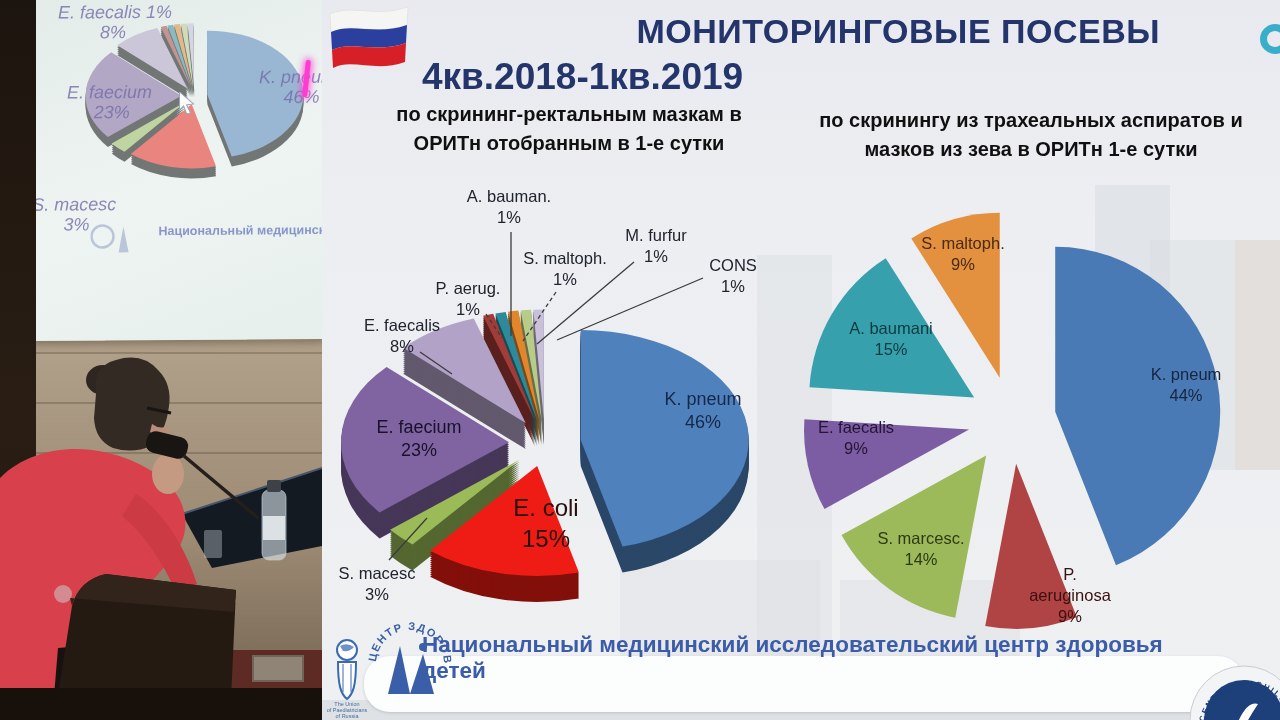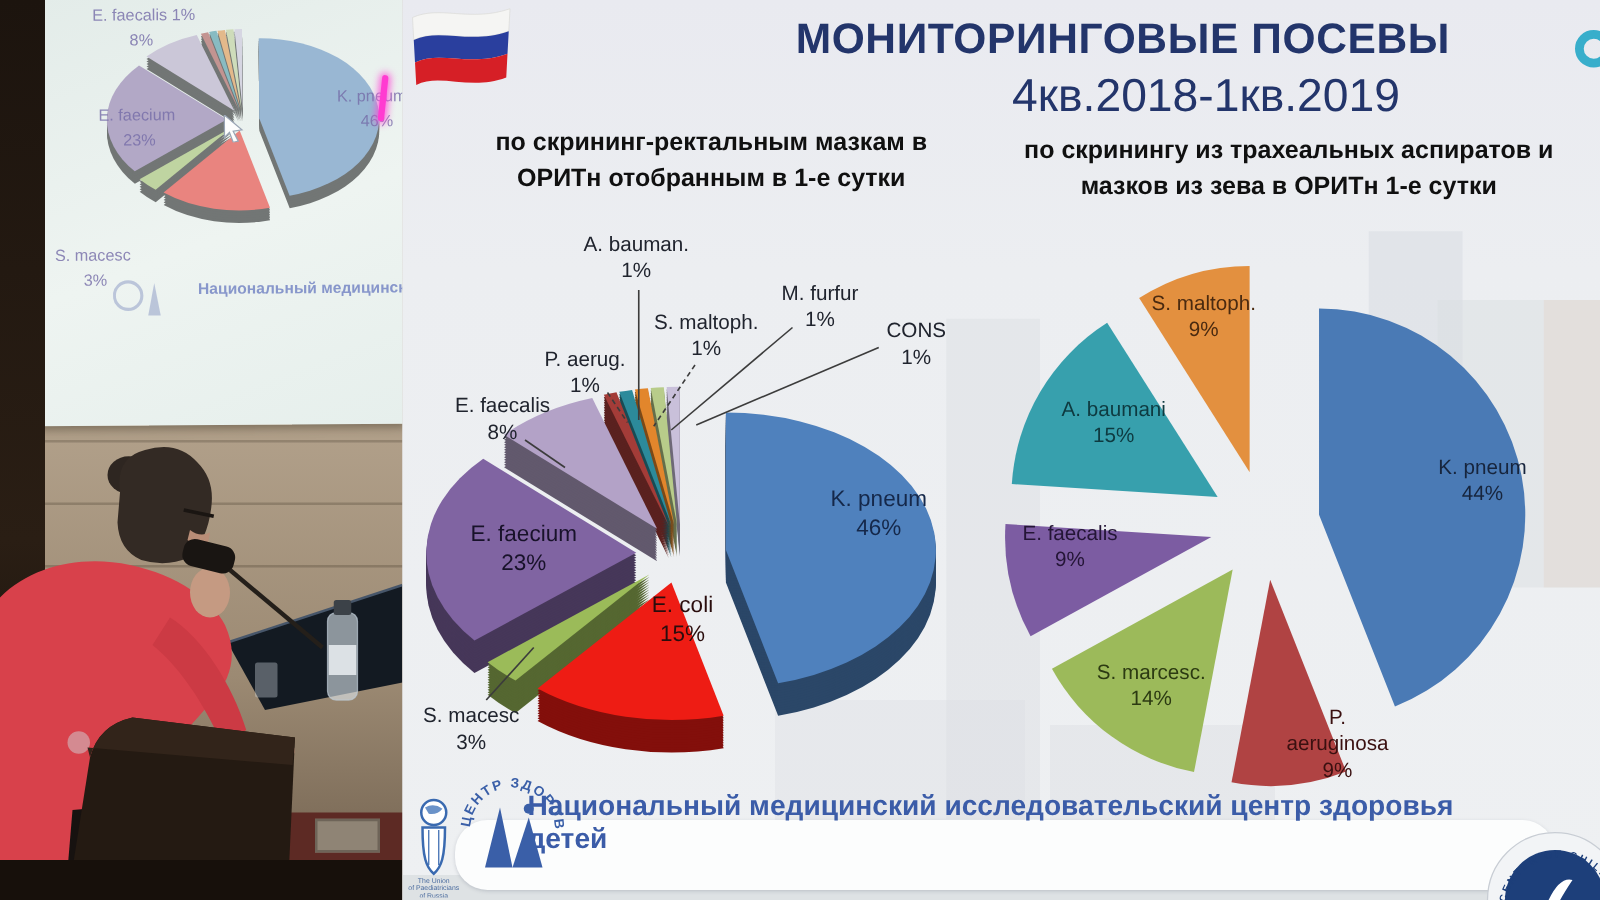--- a/index.html
+++ b/index.html
@@ -9,38 +9,38 @@
 
   
   #photo{position:absolute;left:0;top:0;width:322px;height:720px;overflow:hidden;
          background:linear-gradient(180deg,#b7a893 0%,#b3a28c 45%,#9c8a73 75%,#6f5f4d 100%);}
   #dark-strip{position:absolute;left:0;top:0;width:36px;height:720px;
               background:linear-gradient(180deg,#1c140e,#2a1e14 60%,#120d08);}
   #screen{position:absolute;left:30px;top:-4px;width:294px;height:344px;
           background:linear-gradient(160deg,#e3ece9,#eef4f1 55%,#e6efec);
           transform:rotate(-.4deg);box-shadow:0 3px 8px rgba(60,50,35,.45);}
   .proj-label{position:absolute;transform:translate(-50%,-50%);text-align:center;
-              color:rgba(116,108,168,.8);font-size:13px;line-height:1.25;white-space:nowrap;}
+              color:rgba(116,108,168,.8);font-size:18px;line-height:1.25;white-space:nowrap;font-style:italic;}
   #proj-banner{position:absolute;left:128px;top:228px;width:194px;color:rgba(118,134,196,.85);
                font-weight:bold;font-size:12.5px;text-align:left;white-space:nowrap;overflow:hidden;}
   .seam{position:absolute;left:30px;width:292px;height:2px;background:rgba(40,30,20,.22);}
   #baseboard{position:absolute;left:228px;top:650px;width:94px;height:38px;background:#5d2a24;}
   #outlet{position:absolute;left:252px;top:655px;width:52px;height:27px;background:#8f8475;
           border:2px solid #6e6458;}
   #laser{position:absolute;left:304px;top:60px;width:5px;height:37px;border-radius:3px;
          background:#ff3bd1;box-shadow:0 0 6px 2px rgba(255,70,215,.8);transform:rotate(6deg);}
 
   
   #slide{position:absolute;left:322px;top:0;width:958px;height:720px;overflow:hidden;
          background:linear-gradient(180deg,#e9eaf0 0%,#eceef1 30%,#eef0f2 100%);}
   .bldg{position:absolute;background:#d9dde1;}
   #slide-title-1{position:absolute;left:170px;right:120px;top:12px;text-align:right;
       font-size:34px;font-weight:bold;color:#23356b;letter-spacing:.5px;}
-  #slide-title-2{position:absolute;left:100px;right:160px;top:56px;text-align:right;
-      font-size:37px;font-weight:normal;color:#23356b;}
+  #slide-title-2{position:absolute;left:100px;right:160px;top:56px;text-align:left;
+      font-size:37px;font-weight:bold;color:#23356b;}
   .subtitle{position:absolute;font-size:20px;font-weight:bold;color:#101010;
             text-align:center;line-height:1.45;}
   #subtitle-left{left:52px;top:100px;width:390px;text-align:center;}
   #subtitle-right{left:468px;top:106px;width:482px;}
   #epa-box{position:absolute;left:804px;top:2px;width:154px;height:62px;background:#fdfdfd;
            border-radius:4px;box-shadow:0 1px 2px rgba(0,0,0,.15);}
   #charts-svg{position:absolute;left:0;top:0;width:958px;height:720px;}
   .pie-label{position:absolute;transform:translate(-50%,-50%);text-align:center;
              font-size:16.5px;color:#20242e;line-height:1.28;white-space:nowrap;z-index:5;}
   .pie-label.wrap{white-space:normal;}
@@ -403,21 +403,21 @@
         </defs>
       <text font-size="8" font-weight="bold" fill="#1d3f7a" letter-spacing="2" font-family="Liberation Sans,sans-serif">
         <textPath href="#sealArc" startOffset="4">CENTER OF CHILD</textPath>
       </text>
       <path d="M48,78 Q60,40 74,44 Q66,56 62,64 Q72,60 78,66 Q66,70 56,80 Z" fill="#fff"></path>
     </svg>
   <div class="pie-label" style="left: 381px; top: 411px; font-size: 18px; color: rgb(21, 40, 74);">
         <span class="nm">K. pneum</span>
         <span class="pct">46%</span>
       </div>
-      <div class="pie-label" style="left: 224px; top: 496px; font-size: 18px; color: rgb(42, 13, 13);">
+      <div class="pie-label" style="left: 224px; top: 524px; font-size: 24px; color: rgb(42, 13, 13);">
         <span class="nm">E. coli</span>
         <span class="pct">15%</span>
       </div>
       <div class="pie-label" style="left: 97px; top: 439px; font-size: 18px; color: rgb(24, 18, 42);">
         <span class="nm">E. faecium</span>
         <span class="pct">23%</span>
       </div>
       <div class="pie-label" style="left: 187px; top: 207px;">
         <span class="nm">A. bauman.</span>
         <span class="pct">1%</span>

